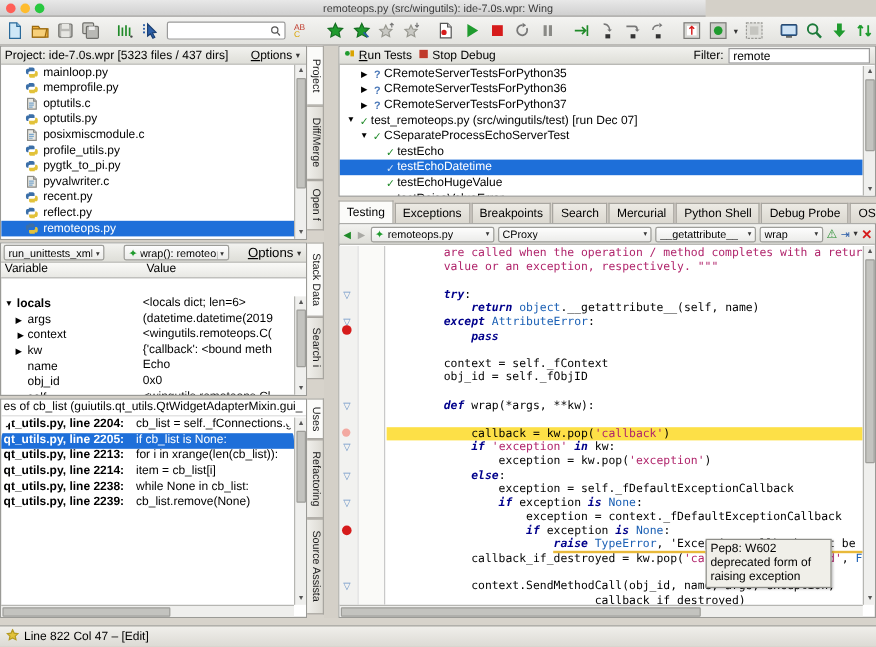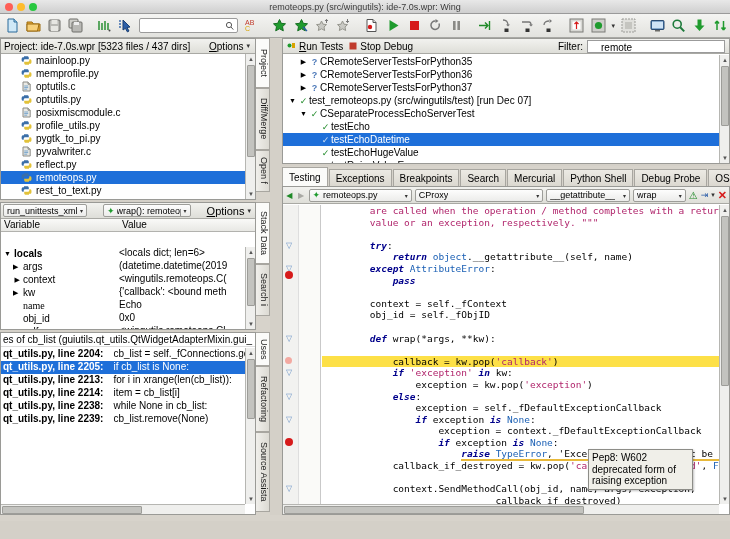--- a/index.html
+++ b/index.html
@@ -9,21 +9,21 @@
     overflow: hidden;
     background: #d4d0c8;
     font-family: "Liberation Sans", sans-serif;
     font-size: 11px;
     color: #000;
   }
   #app { position: relative; width: 730px; height: 539px; }
 
   
   .titlebar {
-    position: absolute; left:0; top:0; width:730px; height:14px;
+    position: absolute; left:0; top:0; width:588px; height:14px;
     background: linear-gradient(#e8e8e8, #cfcfcf);
     border-bottom: 1px solid #9a9a9a;
   }
   .tb-dots { position:absolute; left:5px; top:3px; display:flex; gap:4px; }
   .tb-dot { width:8px; height:8px; border-radius:50%; }
   .tb-dot.red{background:#ff5f57;} .tb-dot.yellow{background:#febc2e;} .tb-dot.green{background:#28c840;}
   .tb-title {
     position:absolute; left:0; top:0; width:730px; height:14px;
     text-align:center; line-height:14px; font-size:9px; color:#3a3a3a;
   }
@@ -104,21 +104,21 @@
   .urow .uc { padding-left:10px; }
   .uhead { height:14px; font-size:10px; white-space:nowrap; overflow:hidden; padding-left:2px;
            border-bottom:1px solid #ddd; display:flex; align-items:center;}
 
   
   #testsPanel { left:282px; top:38px; width:448px; height:126px; }
   .thdr { height:15px; display:flex; align-items:center; gap:6px; padding:0 4px;
           background:linear-gradient(#f2f2ef,#dedeD8); border-bottom:1px solid #a9a9a4; font-size:10px;}
   .thdr .lbl u{text-decoration:underline;}
   .filterwrap { margin-left:auto; display:flex; align-items:center; gap:4px; }
-  .filterbox { width:138px; height:13px; background:#fff; border:1px solid #9b9b9b; font-size:10px; padding:0 13px; line-height:13px;}
+  .filterbox { width:118px; height:13px; background:#fff; border:1px solid #9b9b9b; font-size:10px; padding:0 3px; line-height:13px;}
   .trow { height:13px; display:flex; align-items:center; font-size:10px; white-space:nowrap; }
   .trow.sel { background:#1e6fd9; color:#fff; }
   .tind { display:inline-block; }
   .tmark { width:11px; text-align:center; font-size:9px; flex:0 0 auto;}
   .q { color:#4b78b8; font-weight:bold; }
   .chk { color:#1f8a28; }
 
   
   .htabs { position:absolute; left:282px; top:166px; width:448px; height:20px;
            display:flex; align-items:flex-end; background:#d7d3cb; }
@@ -429,20 +429,27 @@
               <path d="M7 1v2.2h2.2" fill="#cfcfc9" stroke="#8b8b86"></path>
               <path d="M3.2 5h4M3.2 6.6h4M3.2 8.2h3" stroke="#7aa6cc"></path>
             </svg></span>
           <span>pyvalwriter.c</span>
         </div>
         <div class="prow">
           <span class="fico"><svg width="11" height="11" viewBox="0 0 11 11">
               <path d="M3 1.2h3.2c1 0 1.6.6 1.6 1.5v1.6H4.2c-.9 0-1.5.6-1.5 1.5v1H1.8C1 6.8.6 6 .6 4.6S1 2.2 1.8 2.2h1.2z" fill="#3b6fa8"></path>
               <path d="M8 9.8H4.8c-1 0-1.6-.6-1.6-1.5V6.7h3.6c.9 0 1.5-.6 1.5-1.5v-1h1c.8 0 1.2.8 1.2 2.2s-.4 2.4-1.2 2.4H8z" fill="#e2c23a"></path>
             </svg></span>
+          <span>recent.py</span>
+        </div>
+        <div class="prow">
+          <span class="fico"><svg width="11" height="11" viewBox="0 0 11 11">
+              <path d="M3 1.2h3.2c1 0 1.6.6 1.6 1.5v1.6H4.2c-.9 0-1.5.6-1.5 1.5v1H1.8C1 6.8.6 6 .6 4.6S1 2.2 1.8 2.2h1.2z" fill="#3b6fa8"></path>
+              <path d="M8 9.8H4.8c-1 0-1.6-.6-1.6-1.5V6.7h3.6c.9 0 1.5-.6 1.5-1.5v-1h1c.8 0 1.2.8 1.2 2.2s-.4 2.4-1.2 2.4H8z" fill="#e2c23a"></path>
+            </svg></span>
           <span>reflect.py</span>
         </div>
         <div class="prow sel">
           <span class="fico"><svg width="11" height="11" viewBox="0 0 11 11">
               <path d="M3 1.2h3.2c1 0 1.6.6 1.6 1.5v1.6H4.2c-.9 0-1.5.6-1.5 1.5v1H1.8C1 6.8.6 6 .6 4.6S1 2.2 1.8 2.2h1.2z" fill="#3b6fa8"></path>
               <path d="M8 9.8H4.8c-1 0-1.6-.6-1.6-1.5V6.7h3.6c.9 0 1.5-.6 1.5-1.5v-1h1c.8 0 1.2.8 1.2 2.2s-.4 2.4-1.2 2.4H8z" fill="#e2c23a"></path>
             </svg></span>
           <span>remoteops.py</span>
         </div>
         <div class="prow">
@@ -509,21 +516,21 @@
           <span class="vl">&lt;wingutils.remoteops.C(</span>
         </div>
         <div class="vrow">
           <span class="nm" style="padding-left: 12px;">
             <span class="tri">▶</span>
             <span>kw</span>
           </span>
           <span class="vl">{'callback': &lt;bound meth</span>
         </div>
         <div class="vrow">
-          <span class="nm" style="padding-left: 12px; font-family: Liberation Serif, serif;">
+          <span class="nm" style="padding-left: 12px;">
             <span class="tri"></span>
             <span>name</span>
           </span>
           <span class="vl">Echo</span>
         </div>
         <div class="vrow">
           <span class="nm" style="padding-left: 12px;">
             <span class="tri"></span>
             <span>obj_id</span>
           </span>
@@ -546,21 +553,21 @@
 
   <div class="vtabs" style="left:256px; top:202px; height:130px;">
     <div class="vtab sel" style="height:62px">Stack Data</div>
     <div class="vtab" style="height:52px">Search i</div>
   </div>
 
   <div class="panel" id="usesPanel">
     <div class="uhead">
       <span>es of cb_list (guiutils.qt_utils.QtWidgetAdapterMixin.gui_</span>
     </div>
-    <div style="position:absolute; left:0; top:15px; right:10px; bottom:10px; overflow:hidden;" id="usesRows">
+    <div style="position:absolute; left:0; top:15px; right:10px; bottom:10px; overflow:hidden;border-radius:19px;" id="usesRows">
         <div class="urow">
           <span class="uf">qt_utils.py, line 2204:</span>
           <span class="uc">cb_list = self._fConnections.get(</span>
         </div>
         <div class="urow sel">
           <span class="uf">qt_utils.py, line 2205:</span>
           <span class="uc">if cb_list is None:</span>
         </div>
         <div class="urow">
           <span class="uf">qt_utils.py, line 2213:</span>
@@ -775,14 +782,22 @@
     </div>
   </div>
 
   <div class="tooltip">
     <div>Pep8: W602</div>
     <div>deprecated form of</div>
     <div>raising exception</div>
   </div>
 
   <div class="bottomsb"></div>
+  <div class="statusbar">
+    <span>
+      <svg width="11" height="11" viewBox="0 0 11 11">
+          <path d="M5.5 0.8l1.3 2.8 3.1.4-2.2 2.1.6 3-2.8-1.5-2.8 1.5.6-3L1.1 4l3.1-.4z" fill="#e2c23a" stroke="#b59a20"></path>
+        </svg>
+    </span>
+    <span>Line 822 Col 47 – [Edit]</span>
+  </div>
 
 </div>
 
 </body></html>

